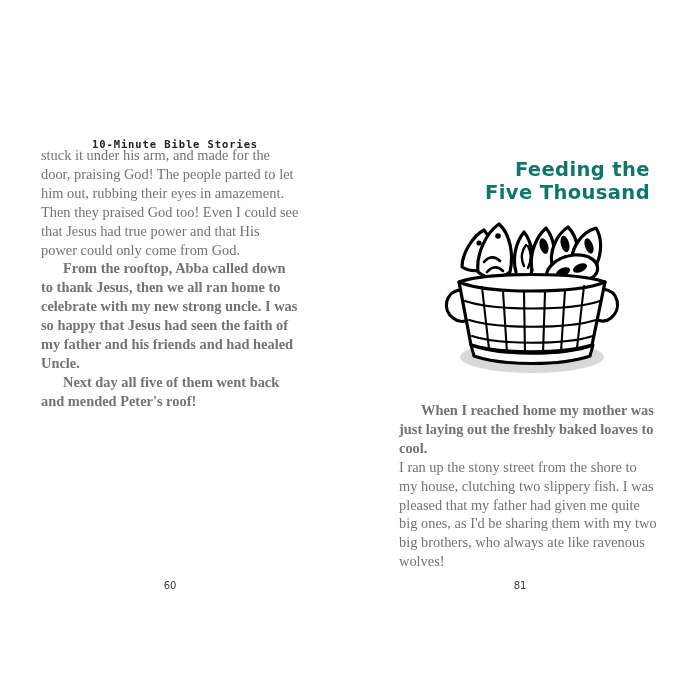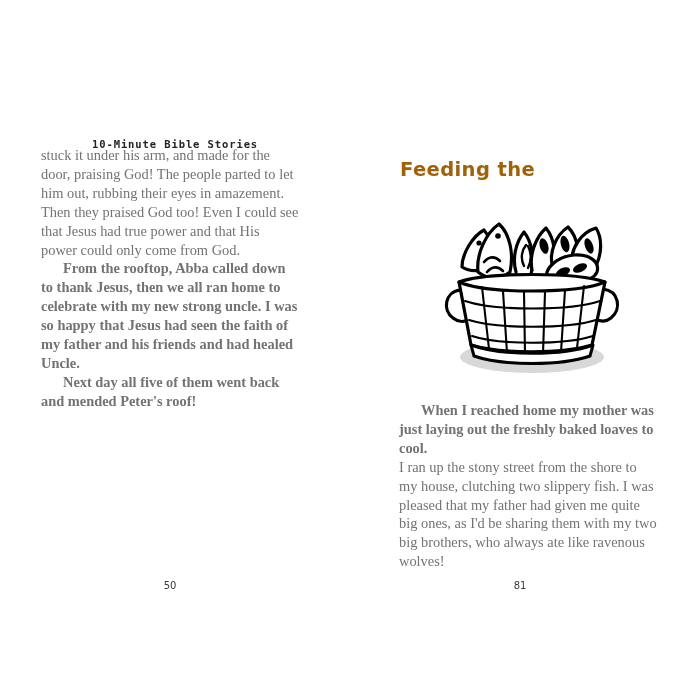--- a/index.html
+++ b/index.html
@@ -57,30 +57,30 @@
     margin: 0;
   }
   .para.indent {
     text-indent: 22px;
     font-weight: bold;
   }
 
   
   .chapter-title {
     position: absolute;
-    left: 400px;
+    left: 392px;
     top: 158px;
     width: 258px;
-    text-align: left;
+    text-align: right;
     font-family: "DejaVu Sans", sans-serif;
     font-size: 19.5px;
     font-weight: bold;
     line-height: 23px;
     letter-spacing: 0.4px;
-    color: #a16207;
+    color: #0f766e;
   }
   .chapter-title .line {
     display: block;
   }
 
   
   .illustration {
     position: absolute;
     left: 432px;
     top: 206px;
@@ -112,24 +112,25 @@
 <div class="page-spread">
 
   <div class="running-head">10-Minute Bible Stories</div>
 
   <div class="column left">
     <p class="para">stuck it under his arm, and made for the door, praising God! The people parted to let him out, rubbing their eyes in amazement. Then they praised God too! Even I could see that Jesus had true power and that His power could only come from God.</p>
     <p class="para indent">From the rooftop, Abba called down to thank Jesus, then we all ran home to celebrate with my new strong uncle. I was so happy that Jesus had seen the faith of my father and his friends and had healed Uncle.</p>
     <p class="para indent">Next day all five of them went back and mended Peter's roof!</p>
   </div>
 
-  <div class="folio left-folio">50</div>
+  <div class="folio left-folio">60</div>
 
   <div class="chapter-title">
     <span class="line">Feeding the</span>
+    <span class="line">Five Thousand</span>
   </div>
 
   <div class="illustration">
     <svg viewBox="0 0 200 176" xmlns="http://www.w3.org/2000/svg">
       <g fill="none" stroke="#000000" stroke-width="3.2" stroke-linecap="round" stroke-linejoin="round">
 
         <ellipse cx="100" cy="151" rx="72" ry="16" fill="#d8d8d8" stroke="none"></ellipse>
 
         <g>
 

